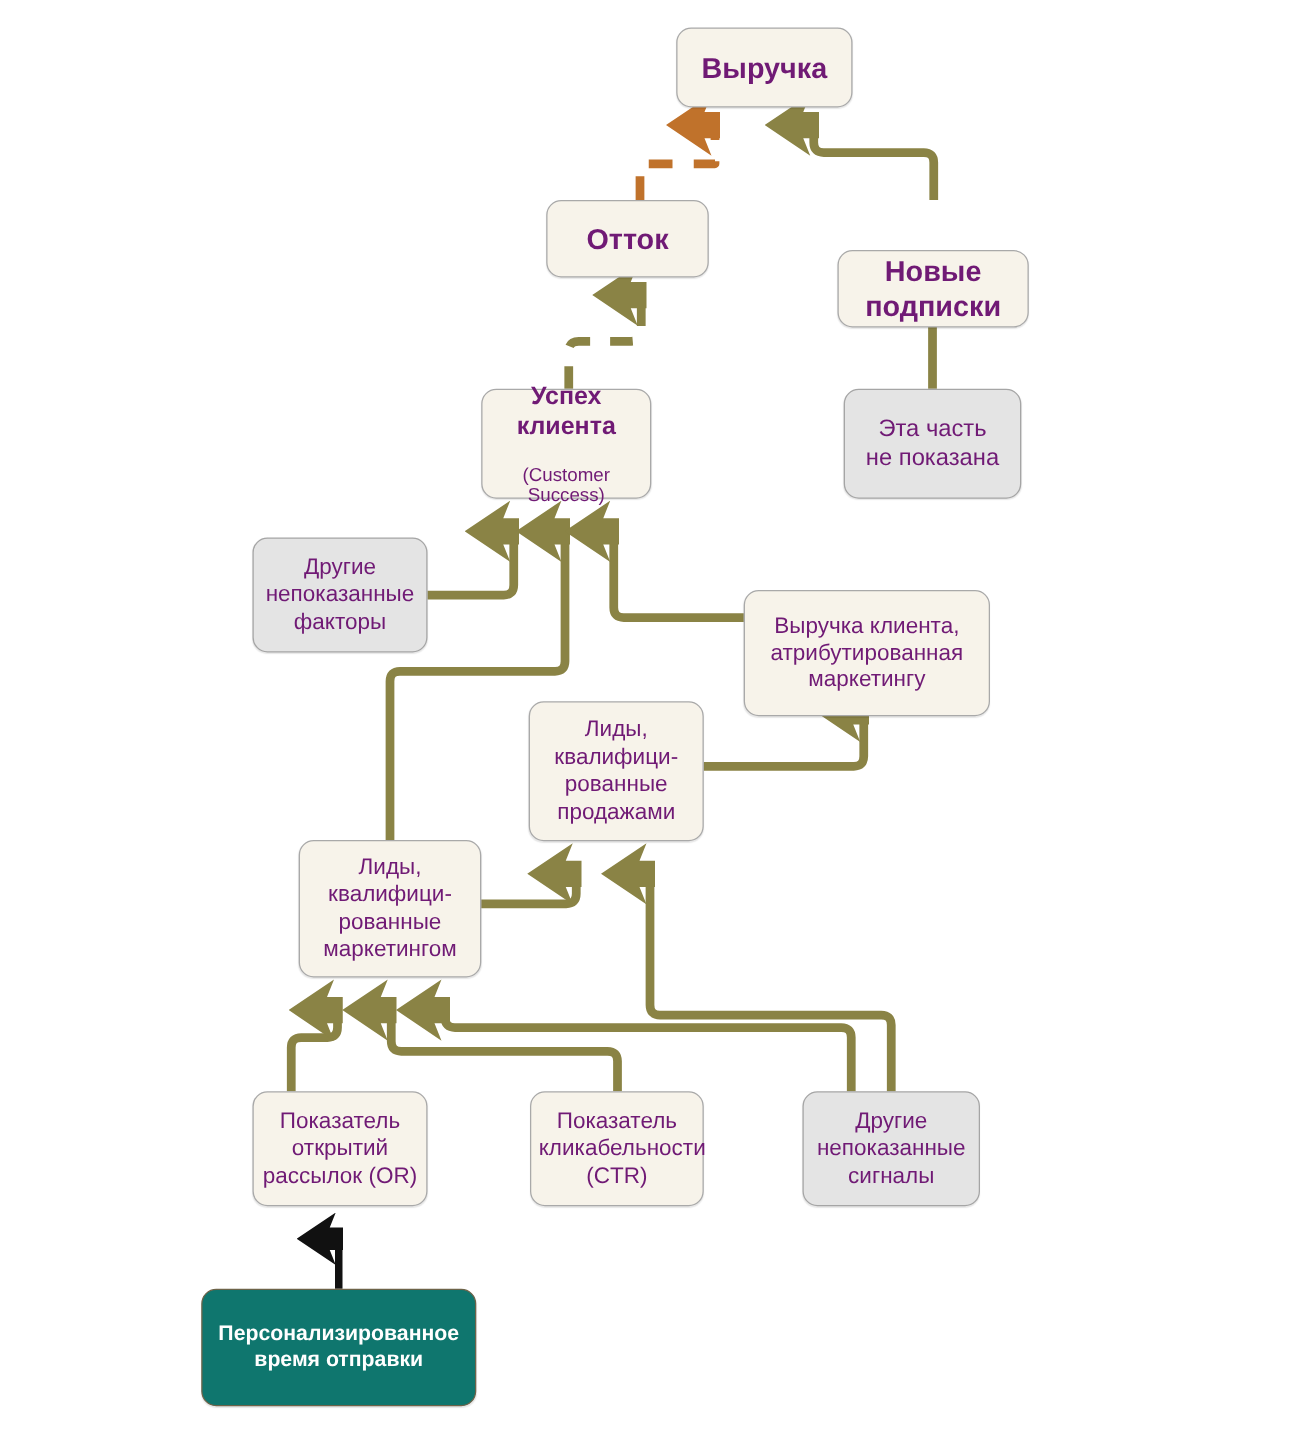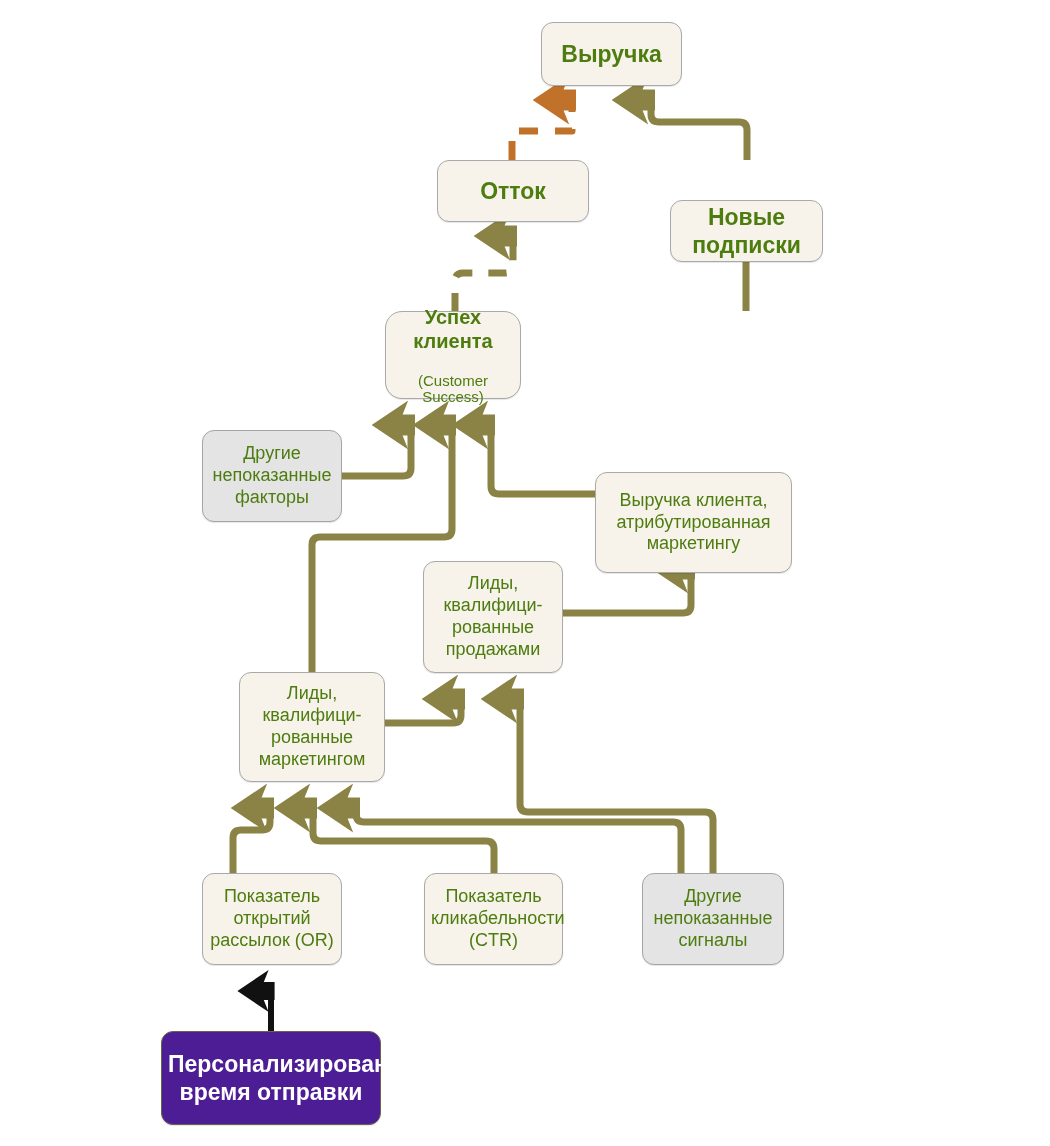--- a/index.html
+++ b/index.html
@@ -29,35 +29,35 @@
   .node {
     position: absolute;
     box-sizing: border-box;
     display: flex;
     align-items: center;
     justify-content: center;
     text-align: center;
     border-radius: 12px;
     border: 1.6px solid #a9a9a9;
     background: #f7f3ea;
-    color: #4d7c0f;
+    color: #701a75;
     font-size: 19px;
     line-height: 1.22;
     padding: 4px 6px;
     box-shadow: 0 1px 1px rgba(0,0,0,0.10);
     z-index: 5;
   }
   .node .lbl { display: block; width: 100%; }
   .node.gray { background: #e4e4e4; border-color: #a5a5a5; }
   .node.dark {
-    background: #4c1d95;
+    background: #0f766e;
     border-color: #6d6349;
     color: #ffffff;
     font-weight: bold;
-    font-size: 23px;
+    font-size: 17px;
   }
   .node.bold { font-weight: bold; }
   .node.title { font-weight: bold; font-size: 23px; }
   .sub {
     display: block;
     font-weight: normal;
     font-size: 15px;
     line-height: 1.08;
     margin-top: 19px;
   }
@@ -110,35 +110,38 @@
 
       <path d="M271,1031 L271,991" stroke="#111111" stroke-width="6" marker-end="url(#ah-black)"></path>
 
     </g>
   </svg>
 
   <div class="node title" style="left:541px; top:22px; width:141px; height:64px;">
     <span class="lbl">Выручка</span>
   </div>
 
-  <div class="node title" style="left:437px; top:160px; width:152px; height:62px;">
+  <div class="node title" style="left:437px; top:160px; width:130px; height:62px;">
     <span class="lbl">Отток</span>
   </div>
 
   <div class="node title" style="left:670px; top:160px; width:153px; height:62px;margin-top:40px;">
     <span class="lbl">Новые<br>подписки</span>
   </div>
 
-  <div class="node bold" style="left:385px; top:311px; width:136px; height:88px; font-size:20px;border-radius:17px;">
+  <div class="node bold" style="left:385px; top:311px; width:136px; height:88px; font-size:20px;">
     <span class="lbl">
       <span>Успех<br>клиента</span>
       <span class="sub">(Customer<br>Success)</span>
     </span>
   </div>
 
+  <div class="node gray" style="left:675px; top:311px; width:142px; height:88px;">
+    <span class="lbl">Эта часть<br>не показана</span>
+  </div>
 
   <div class="node gray" style="left:202px; top:430px; width:140px; height:92px; font-size:18px;">
     <span class="lbl">Другие<br>непоказанные<br>факторы</span>
   </div>
 
   <div class="node" style="left:595px; top:443px; width:197px; height:101px; font-size:18px;margin-top:29px;">
     <span class="lbl">Выручка клиента,<br>атрибутированная<br>маркетингу</span>
   </div>
 
   <div class="node" style="left:423px; top:561px; width:140px; height:112px; font-size:18px;">

